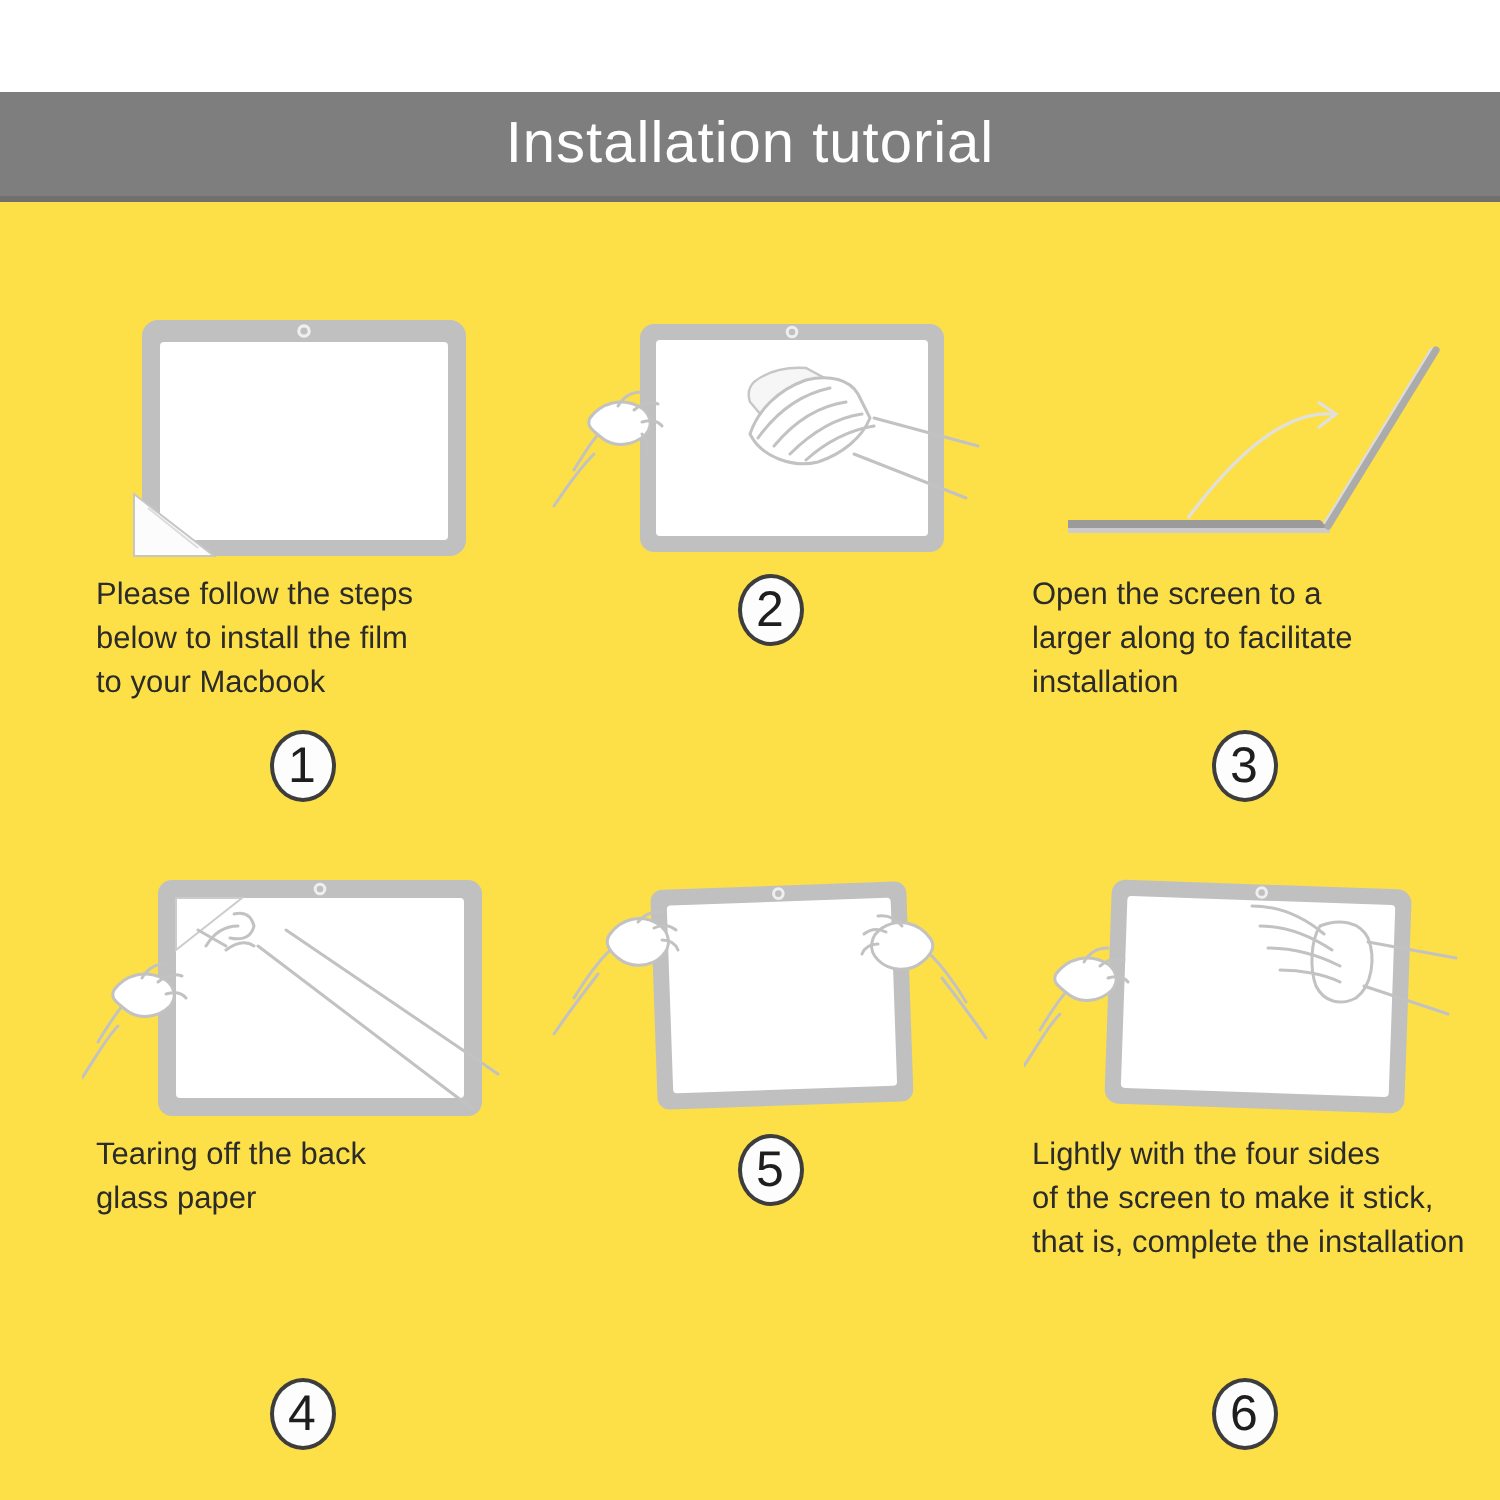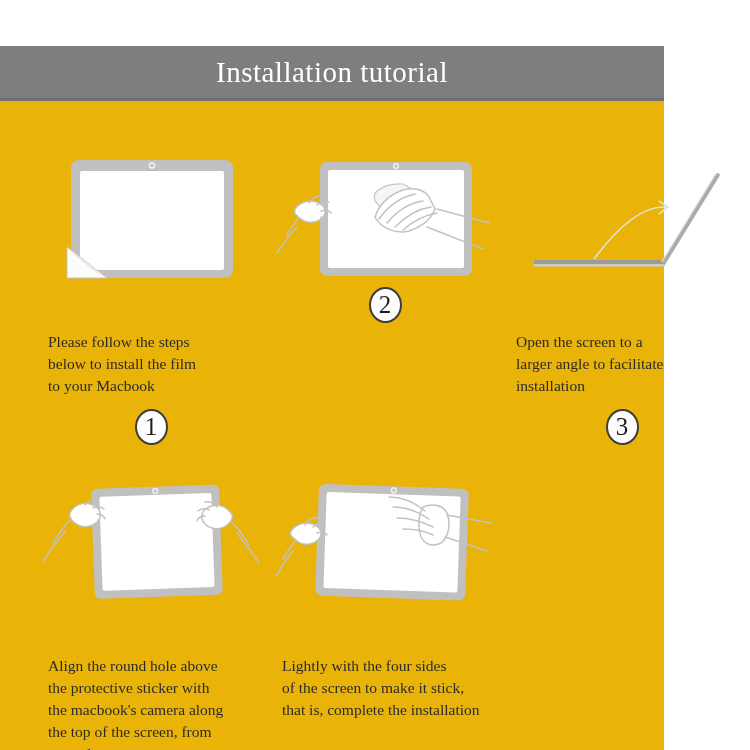--- a/index.html
+++ b/index.html
@@ -2,38 +2,37 @@
 <html><head>
 <meta charset="utf-8">
 <style>
   html,body{margin:0;padding:0;}
   body{
     width:750px;height:750px;background:#ffffff;
     font-family:"Liberation Sans", sans-serif;
     -webkit-font-smoothing:antialiased;
     overflow:hidden;
   }
-  .page{position:relative;width:664px;height:750px;background:#eab308;font-family:Liberation Serif, serif;}
+  .page{position:relative;width:750px;height:750px;background:#fde047;}
   .top-space{height:46px;background:#ffffff;}
   .header{
     height:52px;background:#7e7e7e;border-bottom:3px solid #707070;
     display:flex;align-items:center;justify-content:center;
   }
   .header-title{color:#ffffff;font-size:29px;letter-spacing:.5px;}
   .steps{
     display:grid;grid-template-columns:234px 234px 240px;
     padding-left:34px;margin-top:56px;row-gap:26px;
   }
   .step{display:flex;flex-direction:column;}
   .illus{height:124px;display:flex;justify-content:center;align-items:flex-start;}
   .illus svg{display:block;}
   .caption{
     padding:6px 2px 0 14px;font-size:15.5px;line-height:22px;color:#2b2b2b;
     white-space:pre-line;
-    margin-top:44px;
   }
   .r1 .caption{height:72px;}
   .r2 .caption{height:116px;}
   .num-wrap{height:46px;display:flex;justify-content:center;align-items:flex-start;padding-top:6px;}
   .num-circle{
     width:29px;height:32px;border:2px solid #3d3d3d;border-radius:50%;
     display:flex;align-items:center;justify-content:center;
     font-size:25px;color:#1e1e1e;background:#fdfdfd;
   }
   
@@ -98,51 +97,68 @@
         <svg width="220" height="124" viewBox="0 0 220 124">
           <path d="M22,103 L148,103 L153,107 L22,107 Z" fill="#9b9b9b"></path>
           <rect x="22" y="107" width="131" height="2.5" fill="#cccccc"></rect>
           <line x1="150" y1="105" x2="204" y2="17" stroke="#dcdcdc" stroke-width="1.5"></line>
           <line x1="152" y1="106" x2="206" y2="18" stroke="#ababab" stroke-width="3.6" stroke-linecap="round"></line>
           <path d="M82,102 Q122,48 154,50" fill="none" stroke="#e0e0e0" stroke-width="1.6"></path>
           <path d="M147,44 L156,50 L147,57" fill="none" stroke="#e0e0e0" stroke-width="1.6"></path>
         </svg>
       </div>
       <div class="caption">Open the screen to a
-larger angle to facilitate
+larger along to facilitate
 installation</div>
       <div class="num-wrap">
         <span class="num-circle">3</span>
       </div>
     </div>
 
+    <div class="step r2">
+      <div class="illus">
+        <svg width="220" height="124" viewBox="0 0 220 124">
+          <rect x="38" y="3" width="162" height="118" rx="7" fill="#c0c0c0"></rect>
+          <rect x="47" y="12" width="144" height="100" rx="2" fill="#ffffff"></rect>
+          <circle cx="119" cy="7.5" r="2.4" fill="none" stroke="#efefef" stroke-width="1.5"></circle>
+          <path d="M47,12 L80,12 L47,38 Z" fill="#ffffff" stroke="#cccccc" stroke-width="1"></path>
+
+          <path class="hand" d="M196,118 L88,36 M208,100 L102,28"></path>
+          <path class="hand" d="M62,36 q6,-10 16,-10 M72,38 q8,-6 14,-2 M58,28 l14,8 M76,20 q8,-2 10,6 q-2,8 -12,6"></path>
+
+          <path class="hand" d="M8,84 C14,74 18,68 22,64 M0,102 C8,90 12,82 18,76"></path>
+          <path class="palm" d="M16,58 C22,50 32,48 40,52 C46,55 48,61 44,66 C38,72 28,73 22,68 C17,64 14,62 16,58 Z"></path>
+          <path class="hand" d="M30,52 q4,-7 12,-7 M38,54 q6,-5 12,-3 M42,60 q7,-2 10,2"></path>
+        </svg>
+      </div>
+      <div class="caption">Tearing off the back
+glass paper</div>
+      <div class="num-wrap">
+        <span class="num-circle">4</span>
+      </div>
+    </div>
 
     <div class="step r2">
       <div class="illus">
         <svg width="220" height="124" viewBox="0 0 220 124">
           <g transform="rotate(-2 110 62)">
             <rect x="52" y="6" width="128" height="110" rx="6" fill="#c0c0c0"></rect>
             <rect x="60" y="14" width="112" height="94" rx="2" fill="#ffffff"></rect>
             <circle cx="116" cy="10" r="2.4" fill="none" stroke="#efefef" stroke-width="1.5"></circle>
           </g>
 
           <path class="hand" d="M12,62 C18,52 24,44 30,38 M2,80 C10,68 18,58 24,50"></path>
           <path class="palm" d="M30,30 C36,22 46,20 54,25 C60,29 61,36 56,41 C50,47 40,47 34,42 C29,38 27,34 30,30 Z"></path>
           <path class="hand" d="M44,24 q5,-6 12,-5 M52,27 q6,-3 11,1 M56,33 q6,0 8,5"></path>
 
           <path class="hand" d="M208,64 C202,54 196,46 190,40 M218,82 C210,70 202,60 196,52"></path>
           <path class="palm" d="M190,32 C184,24 174,22 166,27 C160,31 159,38 164,43 C170,49 180,49 186,44 C191,40 193,36 190,32 Z"></path>
           <path class="hand" d="M176,26 q-5,-6 -12,-5 M168,29 q-6,-3 -11,1 M164,35 q-6,0 -8,5"></path>
         </svg>
       </div>
-      <div class="caption">Align the round hole above
-the protective sticker with
-the macbook's camera along
-the top of the screen, from
-top to bottom</div>
       <div class="num-wrap">
         <span class="num-circle">5</span>
       </div>
     </div>
 
     <div class="step r2">
       <div class="illus">
         <svg width="220" height="124" viewBox="0 0 220 124">
           <g transform="rotate(2 110 62)">
             <rect x="42" y="5" width="150" height="112" rx="7" fill="#c0c0c0"></rect>

